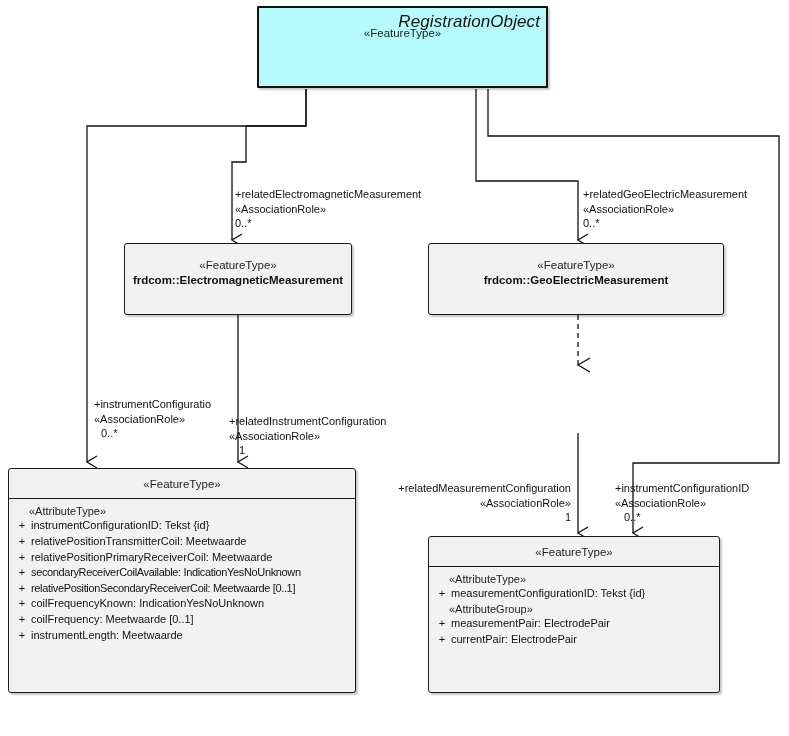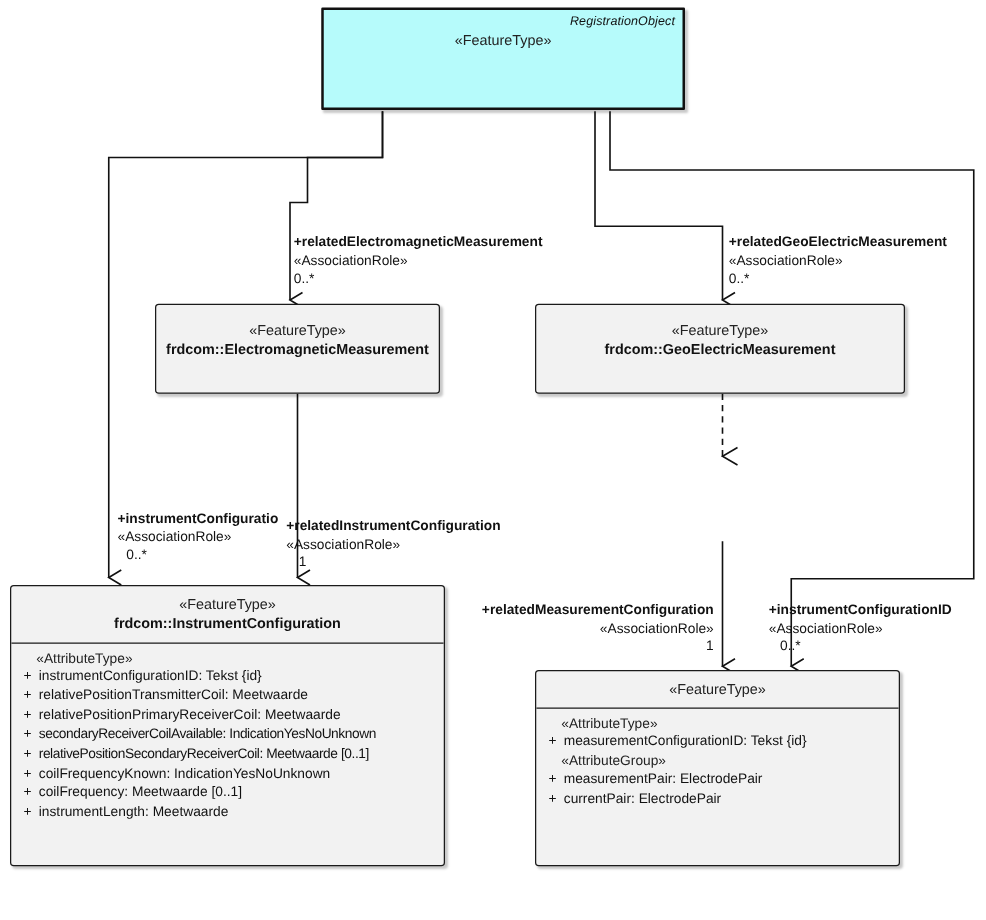--- a/index.html
+++ b/index.html
@@ -48,21 +48,21 @@
     position: relative;
     padding: 4px 6px 6px 6px;
     text-align: center;
     line-height: 1.33;
   }
   .cls-root-tag {
     position: absolute;
     right: 6px;
     top: 3px;
     font-style: italic;
-    font-size: 10px;
+    font-size: 17px;
     color: #111;
     letter-spacing: 0.1px;
   }
   .cls-stereotype {
     font-size: 11.5px;
     color: #222;
     white-space: nowrap;
   }
   .cls-name {
     font-size: 11.5px;
@@ -105,21 +105,21 @@
     letter-spacing: -0.35px;
   }
   
   .assoc-label {
     position: absolute;
     font-size: 11px;
     color: #111;
     line-height: 1.33;
     white-space: nowrap;
   }
-  .assoc-label .role { display: block; font-weight: bold; }
+  .assoc-label .role { display: block; }
   .assoc-label .stereo { display: block; }
   .assoc-label .mult { display: block; }
   .assoc-label.right-align { text-align: right; }
   .assoc-label.clip {
     overflow: hidden;
   }
 </style>
 </head>
 <body>
 
@@ -171,21 +171,20 @@
     <div class="cls-header" style="padding-top:14px;">
       <div class="cls-stereotype">«FeatureType»</div>
       <div class="cls-name">frdcom::GeoElectricMeasurement</div>
     </div>
   </div>
 
 
   <div class="uml-class" style="left:8px; top:468px; width:348px; height:225px;">
     <div class="cls-header" style="padding-top:8px;">
       <div class="cls-stereotype">«FeatureType»</div>
-      <div class="cls-name">frdcom::InstrumentConfiguration</div>
     </div>
     <div class="cls-divider"></div>
     <div class="cls-attrs">
       <div class="attr-group-label">«AttributeType»</div>
 
       <div class="attr-row">
         <span class="attr-vis">+</span>
         <span class="attr-text">instrumentConfigurationID: Tekst {id}</span>
       </div>
       <div class="attr-row">
@@ -247,21 +246,21 @@
     <span class="stereo">«AssociationRole»</span>
     <span class="mult">0..*</span>
   </div>
 
   <div class="assoc-label" style="left:583px; top:187px;">
     <span class="role">+relatedGeoElectricMeasurement</span>
     <span class="stereo">«AssociationRole»</span>
     <span class="mult">0..*</span>
   </div>
 
-  <div class="assoc-label clip" style="left:94px; top:408px; width:134px;">
+  <div class="assoc-label clip" style="left:94px; top:397px; width:134px;">
     <span class="role">+instrumentConfiguratio</span>
     <span class="stereo">«AssociationRole»</span>
     <span class="mult" style="padding-left:7px;">0..*</span>
   </div>
 
   <div class="assoc-label" style="left:229px; top:414px;">
     <span class="role">+relatedInstrumentConfiguration</span>
     <span class="stereo">«AssociationRole»</span>
     <span class="mult" style="padding-left:10px;">1</span>
   </div>

